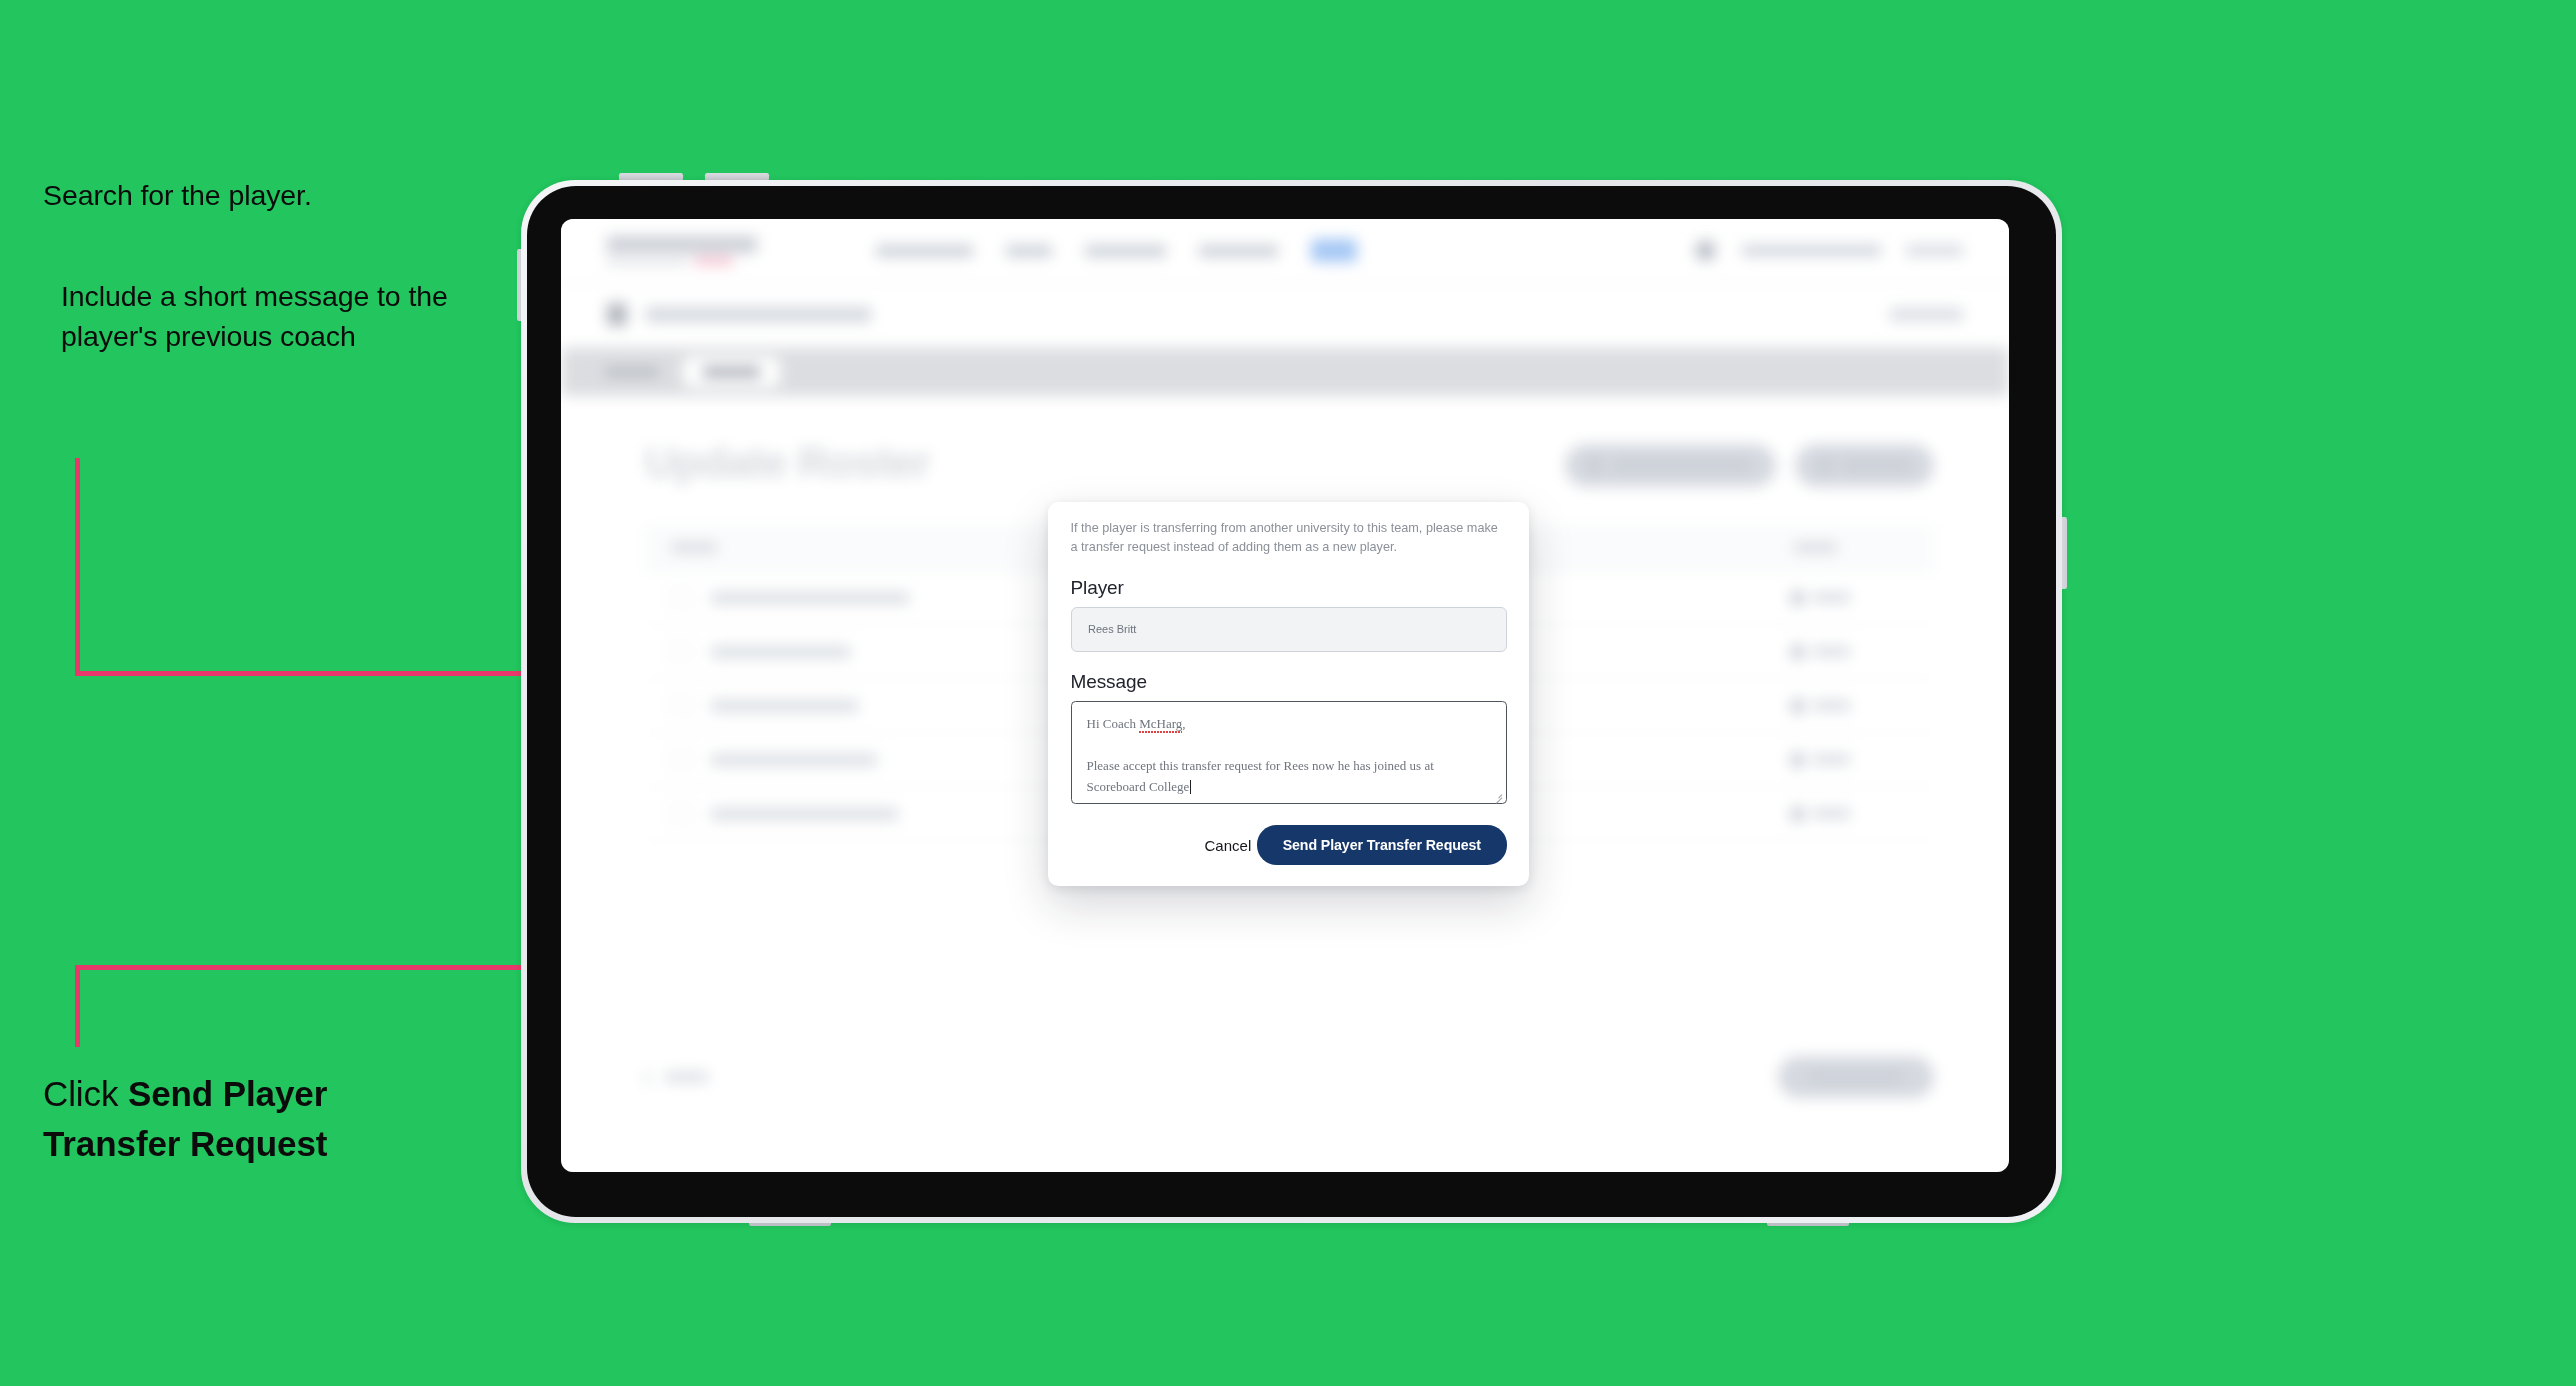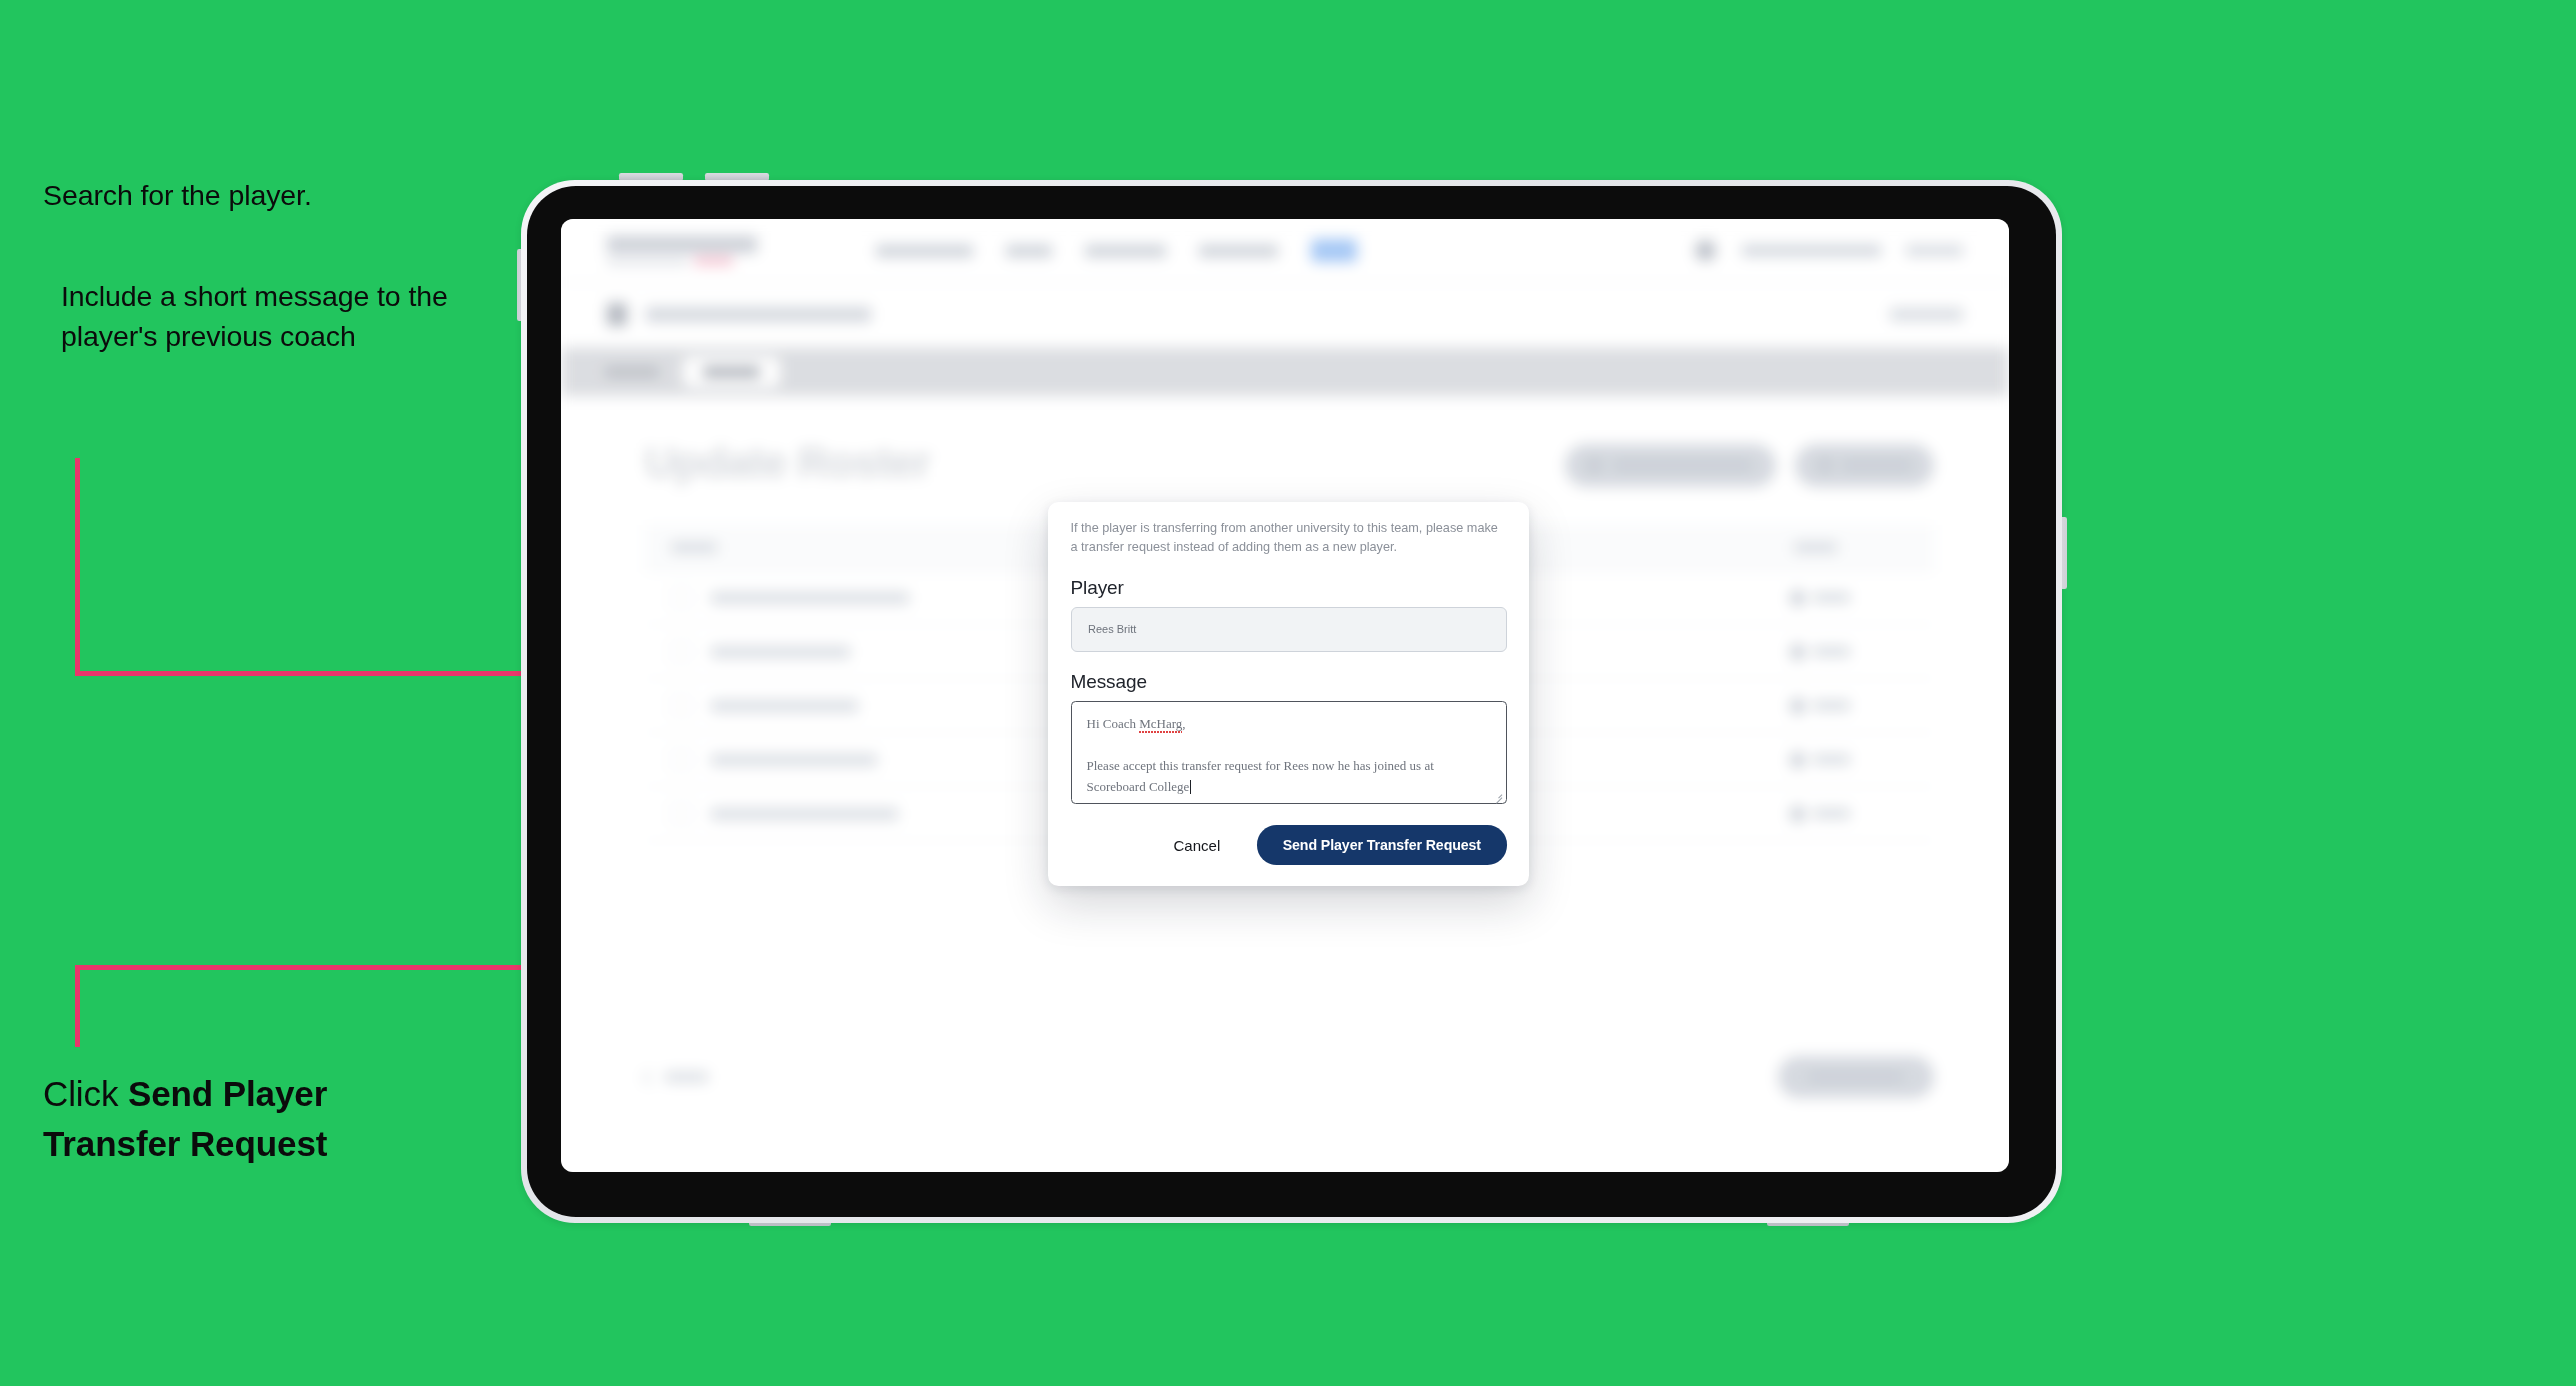--- a/index.html
+++ b/index.html
@@ -277,21 +277,21 @@
     background-size: 3px 2.2px;
     background-repeat: repeat-x;
   }
   .caret {
     display: inline-block; width: 1.2px; height: 14.2px;
     background: #1d2026; vertical-align: -3px; margin-left: 0.7px;
   }
 
   .m-foot {
     display: flex; align-items: center; justify-content: flex-end;
-    gap: 31px; padding: 21px 22.5px 21px 22.5px;
+    gap: 0; padding: 21px 22.5px 21px 22.5px;
   }
   .btn-cancel {
     background: none; border: none; cursor: pointer;
     font-size: 15px; color: #14161b;
     font-family: "Liberation Sans", sans-serif;
     padding: 7.5px 6px;
   }
   .btn-primary {
     background: #15376a; color: #ffffff; border: none; cursor: pointer;
     font-size: 14.2px; font-weight: 600;

